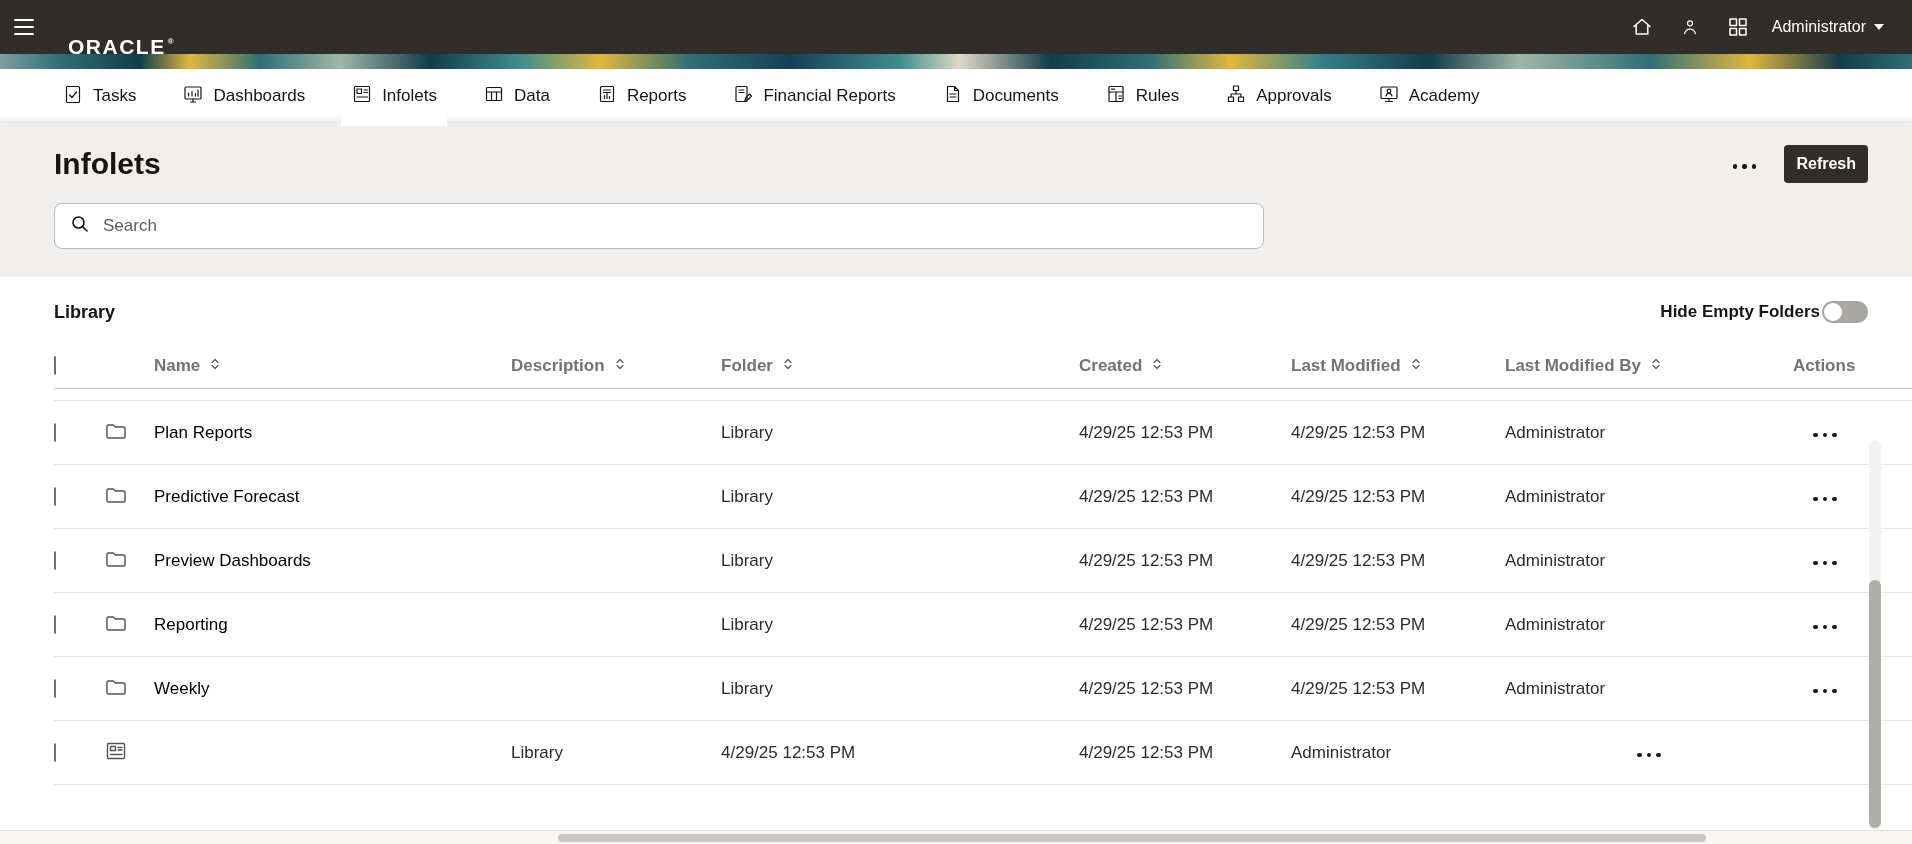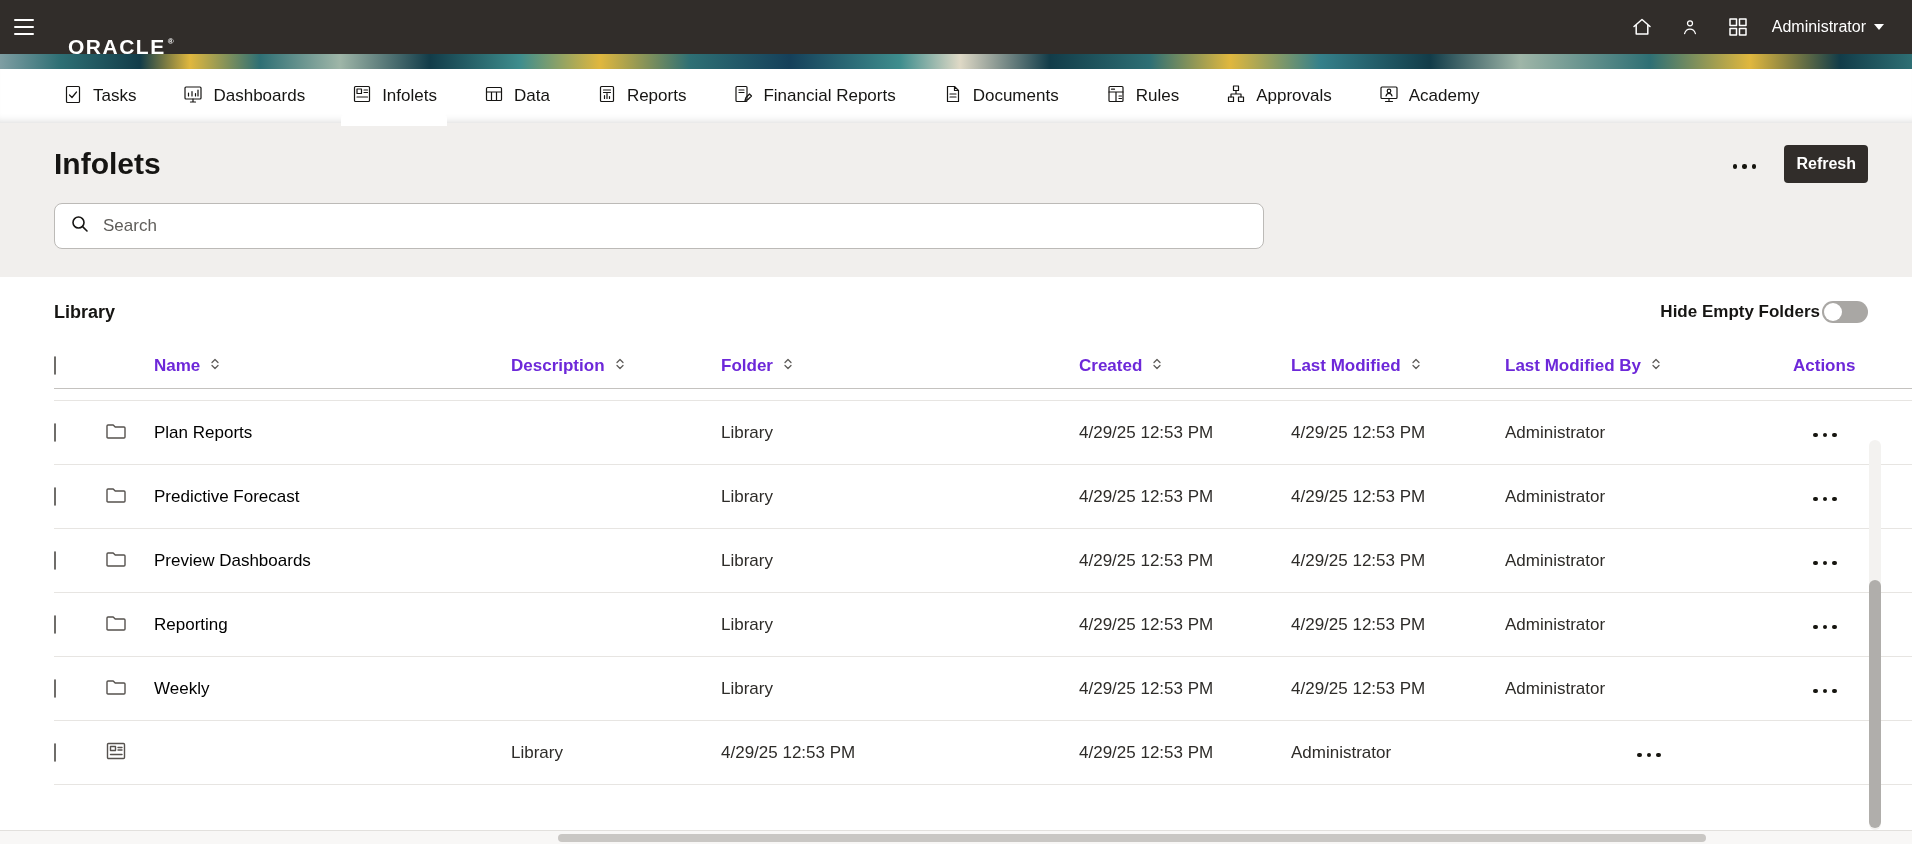--- a/index.html
+++ b/index.html
@@ -52,21 +52,21 @@
   .library-label { font-size:18px; font-weight:700; color:#161513; }
   .hide-empty { margin-left:auto; display:flex; align-items:center; gap:2px; }
   .hide-empty .txt { font-size:17px; font-weight:700; color:#161513; }
   .switch { position:relative; width:46px; height:22px; background:#a9a7a4; border-radius:12px; border:none; cursor:pointer; }
   .switch .knob { position:absolute; top:2px; left:2px; width:18px; height:18px; border-radius:50%; background:#fff; }
 
   
   .table { margin-top:20px; padding-left:54px; }
   .tgrid { display:grid; grid-template-columns:50px 50px 357px 210px 358px 212px 214px 288px 64px; align-items:center; }
   .thead { height:46px; border-bottom:1px solid #c4c2bf; }
-  .th { font-size:17px; font-weight:700; color:#6d28d9; display:flex; align-items:center; gap:8px; cursor:pointer; }
+  .th { font-size:17px; font-weight:700; color:#737373; display:flex; align-items:center; gap:8px; cursor:pointer; }
   .th .sort svg { stroke:#5f5d5a; fill:none; stroke-width:1.3; stroke-linecap:round; stroke-linejoin:round; }
   .partial { height:12px; border-bottom:1px solid #e7e5e2; }
   .trow { height:64px; border-bottom:1px solid #e7e5e2; }
   .checkbox { width:20px; height:20px; border:1.5px solid #6f6d6a; border-radius:3px; background:#fff; cursor:pointer; }
   .row-icon svg { stroke:#56524e; fill:none; stroke-width:1.4; stroke-linecap:round; stroke-linejoin:round; }
   .cell { font-size:17px; color:#2e2c29; }
   .name-link { font-size:17px; color:#000000; text-decoration:none; cursor:pointer; }
   .actions-cell { display:flex; justify-content:center; }
   .row-actions { background:none; border:none; cursor:pointer; padding:8px; }
 

